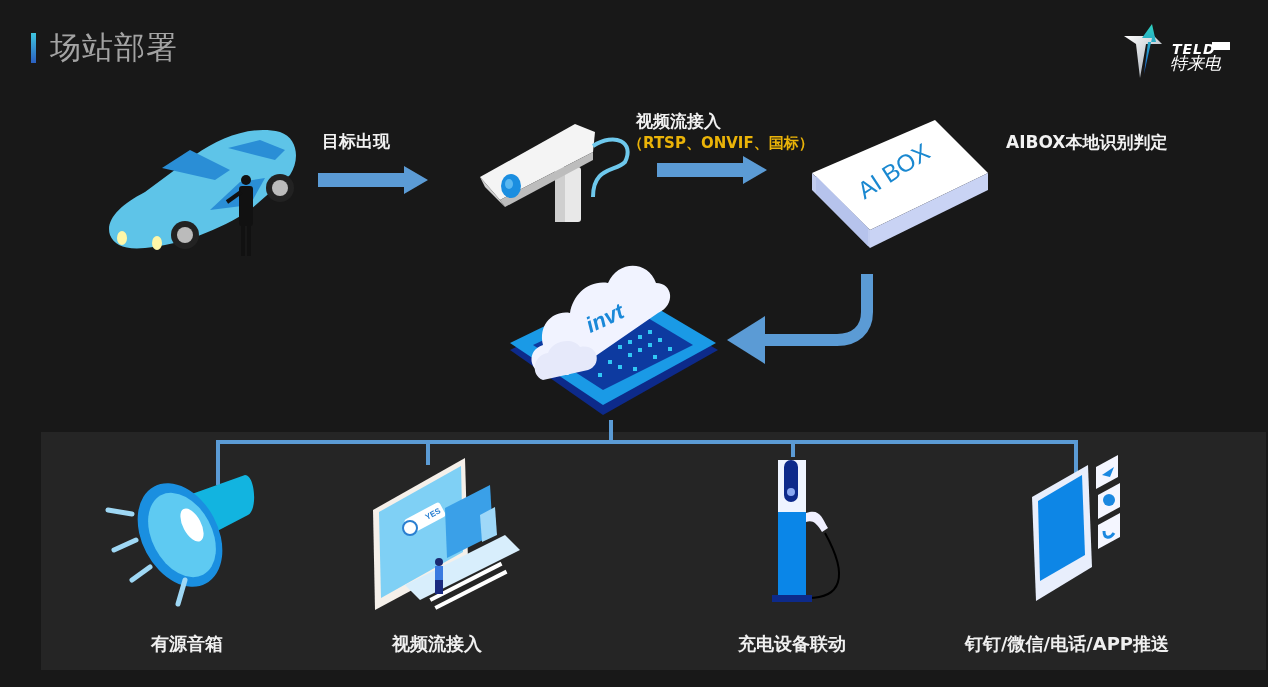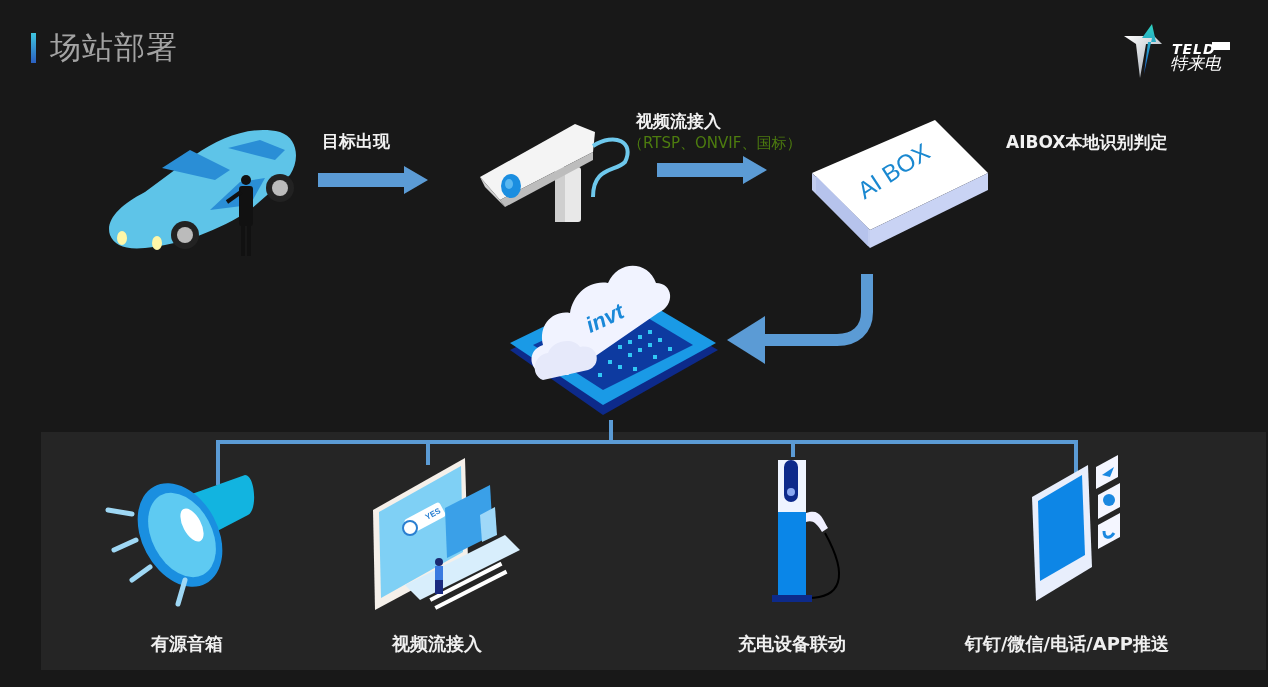--- a/index.html
+++ b/index.html
@@ -17,21 +17,21 @@
     background: linear-gradient(#3fc6e0, #2a5fc0);
   }
   .page-title {
     left: 50px; top: 26px; font-size: 31px; color: #a3a3a3;
     letter-spacing: 1px; line-height: 42px;
   }
   .logo-en { left: 1172px; top: 41px; font-size: 14px; font-weight: bold; font-style: italic; color: #fff; letter-spacing: 1px; }
   .logo-cn { left: 1170px; top: 52px; font-size: 17px; font-weight: normal; font-style: italic; color: #fff; }
   
   .lbl { font-weight: bold; font-size: 17px; color: #f2f2f2; white-space: nowrap; }
-  .lbl-small { font-weight: normal; font-size: 15px; color: #4d7c0f; white-space: nowrap; }
+  .lbl-small { font-weight: bold; font-size: 15px; color: #eab308; white-space: nowrap; }
   
   .panel {
     left: 41px; top: 432px; width: 1225px; height: 238px;
     background: #252525;
   }
   .bottom-label { top: 632px; font-weight: bold; font-size: 18px; color: #f0f0f0; white-space: nowrap; }
   svg { overflow: visible; }
 </style>
 </head>
 <body>

